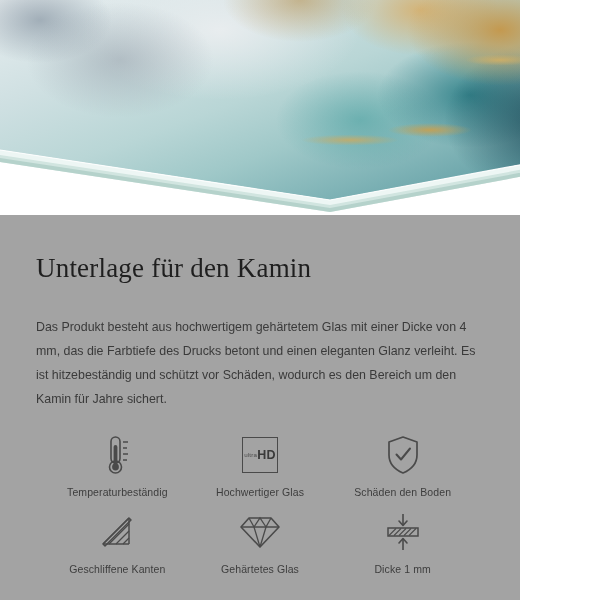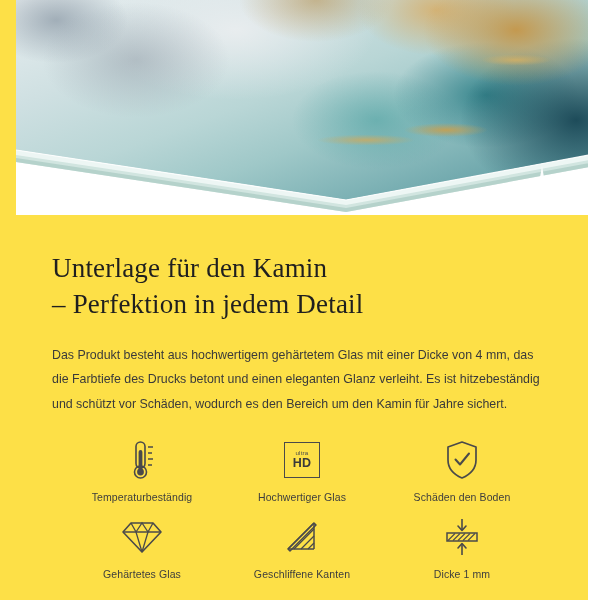--- a/index.html
+++ b/index.html
@@ -8,25 +8,24 @@
   }
   body {
     width: 600px;
     height: 600px;
     background: #ffffff;
     font-family: "Liberation Sans", sans-serif;
     overflow: hidden;
   }
   .page {
     position: relative;
-    width: 572px;
+    width: 520px;
     height: 600px;
-    background: #fde047;
+    background: #a3a3a3;
     overflow: hidden;
-    padding-left: 16px;
   }
 
   
   .hero {
     position: relative;
     width: 600px;
     height: 215px;
     overflow: hidden;
     background: #ffffff;
   }
@@ -90,21 +89,21 @@
     letter-spacing: 0.2px;
   }
   h1.title .line {
     display: block;
   }
   p.body-text {
     font-family: "Liberation Sans", sans-serif;
     font-size: 12.4px;
     line-height: 1.95;
     color: #3a3a3a;
-    margin: 21px 0 0 0;
+    margin: 28px 0 0 0;
     max-width: 530px;
   }
 
   
   .features {
     margin-top: 22px;
     display: grid;
     grid-template-columns: repeat(3, 1fr);
     grid-row-gap: 12px;
     padding: 0 10px;
@@ -126,21 +125,21 @@
     font-size: 10.5px;
     color: #3d3d3d;
     text-align: center;
     letter-spacing: 0.1px;
   }
   .hd-box {
     width: 34px;
     height: 34px;
     border: 1.6px solid #4a4a4a;
     display: flex;
-    flex-direction: column;
+    flex-direction: row;
     align-items: center;
     justify-content: center;
     line-height: 1;
   }
   .hd-box .hd-small {
     font-size: 6.2px;
     letter-spacing: 0.2px;
     color: #4a4a4a;
     margin-bottom: 1px;
   }
@@ -170,21 +169,20 @@
 
     <svg class="sparkle" viewBox="0 0 44 44">
       <path d="M22 2 L25 19 L42 22 L25 25 L22 42 L19 25 L2 22 L19 19 Z" fill="#ffffff" opacity="0.95"></path>
       <path d="M22 8 L23.5 20.5 L36 22 L23.5 23.5 L22 36 L20.5 23.5 L8 22 L20.5 20.5 Z" fill="#ffffff"></path>
     </svg>
   </div>
 
   <div class="content">
     <h1 class="title">
       <span class="line">Unterlage für den Kamin</span>
-      <span class="line">– Perfektion in jedem Detail</span>
     </h1>
 
     <p class="body-text">Das Produkt besteht aus hochwertigem gehärtetem Glas mit einer Dicke von 4 mm, das die Farbtiefe des Drucks betont und einen eleganten Glanz verleiht. Es ist hitzebeständig und schützt vor Schäden, wodurch es den Bereich um den Kamin für Jahre sichert.</p>
 
     <div class="features">
 
       <div class="feature">
         <div class="feature-icon">
           <svg width="40" height="44" viewBox="0 0 40 44">
             <rect x="14" y="4" width="9" height="26" rx="4.5" fill="none" stroke="#4a4a4a" stroke-width="1.6"></rect>
@@ -215,44 +213,44 @@
           <svg width="40" height="44" viewBox="0 0 40 44">
             <path d="M20 4 L34 9 V22 C34 31 27 37 20 40 C13 37 6 31 6 22 V9 Z" fill="none" stroke="#4a4a4a" stroke-width="1.7" stroke-linejoin="round"></path>
             <path d="M13.5 21.5 L18 26.5 L27 15.5" fill="none" stroke="#4a4a4a" stroke-width="2" stroke-linecap="round" stroke-linejoin="round"></path>
           </svg>
         </div>
         <div class="feature-label">Schäden den Boden</div>
       </div>
 
       <div class="feature">
         <div class="feature-icon">
-          <svg width="42" height="40" viewBox="0 0 42 40">
-            <path d="M10 6 H32 L40 15 L21 35 L2 15 Z" fill="none" stroke="#4a4a4a" stroke-width="1.6" stroke-linejoin="round"></path>
-            <path d="M2 15 H40" stroke="#4a4a4a" stroke-width="1.4"></path>
-            <path d="M10 6 L15 15 L21 35" fill="none" stroke="#4a4a4a" stroke-width="1.3"></path>
-            <path d="M32 6 L27 15 L21 35" fill="none" stroke="#4a4a4a" stroke-width="1.3"></path>
-            <path d="M15 15 L21 6 L27 15" fill="none" stroke="#4a4a4a" stroke-width="1.3"></path>
-          </svg>
-        </div>
-        <div class="feature-label">Gehärtetes Glas</div>
-      </div>
-
-      <div class="feature">
-        <div class="feature-icon">
           <svg width="40" height="40" viewBox="0 0 40 40">
             <path d="M6 32 L32 6 L34 8 L8 34 Z" fill="none" stroke="#4a4a4a" stroke-width="1.5" stroke-linejoin="round"></path>
             <path d="M6 32 L32 6" stroke="#4a4a4a" stroke-width="1.4"></path>
             <path d="M12 32 L32 12" stroke="#4a4a4a" stroke-width="1.2"></path>
             <path d="M19 32 L32 19" stroke="#4a4a4a" stroke-width="1.2"></path>
             <path d="M26 32 L32 26" stroke="#4a4a4a" stroke-width="1.2"></path>
             <path d="M6 32 H32" stroke="#4a4a4a" stroke-width="1.5"></path>
             <path d="M32 6 V32" stroke="#4a4a4a" stroke-width="1.5"></path>
           </svg>
         </div>
         <div class="feature-label">Geschliffene Kanten</div>
+      </div>
+
+      <div class="feature">
+        <div class="feature-icon">
+          <svg width="42" height="40" viewBox="0 0 42 40">
+            <path d="M10 6 H32 L40 15 L21 35 L2 15 Z" fill="none" stroke="#4a4a4a" stroke-width="1.6" stroke-linejoin="round"></path>
+            <path d="M2 15 H40" stroke="#4a4a4a" stroke-width="1.4"></path>
+            <path d="M10 6 L15 15 L21 35" fill="none" stroke="#4a4a4a" stroke-width="1.3"></path>
+            <path d="M32 6 L27 15 L21 35" fill="none" stroke="#4a4a4a" stroke-width="1.3"></path>
+            <path d="M15 15 L21 6 L27 15" fill="none" stroke="#4a4a4a" stroke-width="1.3"></path>
+          </svg>
+        </div>
+        <div class="feature-label">Gehärtetes Glas</div>
       </div>
 
       <div class="feature">
         <div class="feature-icon">
           <svg width="42" height="42" viewBox="0 0 42 42">
             <line x1="21" y1="3" x2="21" y2="13" stroke="#4a4a4a" stroke-width="1.6"></line>
             <path d="M17 10 L21 14.5 L25 10" fill="none" stroke="#4a4a4a" stroke-width="1.6" stroke-linecap="round" stroke-linejoin="round"></path>
             <rect x="6" y="17" width="30" height="8" fill="none" stroke="#4a4a4a" stroke-width="1.5"></rect>
             <line x1="7" y1="24.5" x2="14" y2="17.5" stroke="#4a4a4a" stroke-width="1.1"></line>
             <line x1="12" y1="24.5" x2="19" y2="17.5" stroke="#4a4a4a" stroke-width="1.1"></line>

